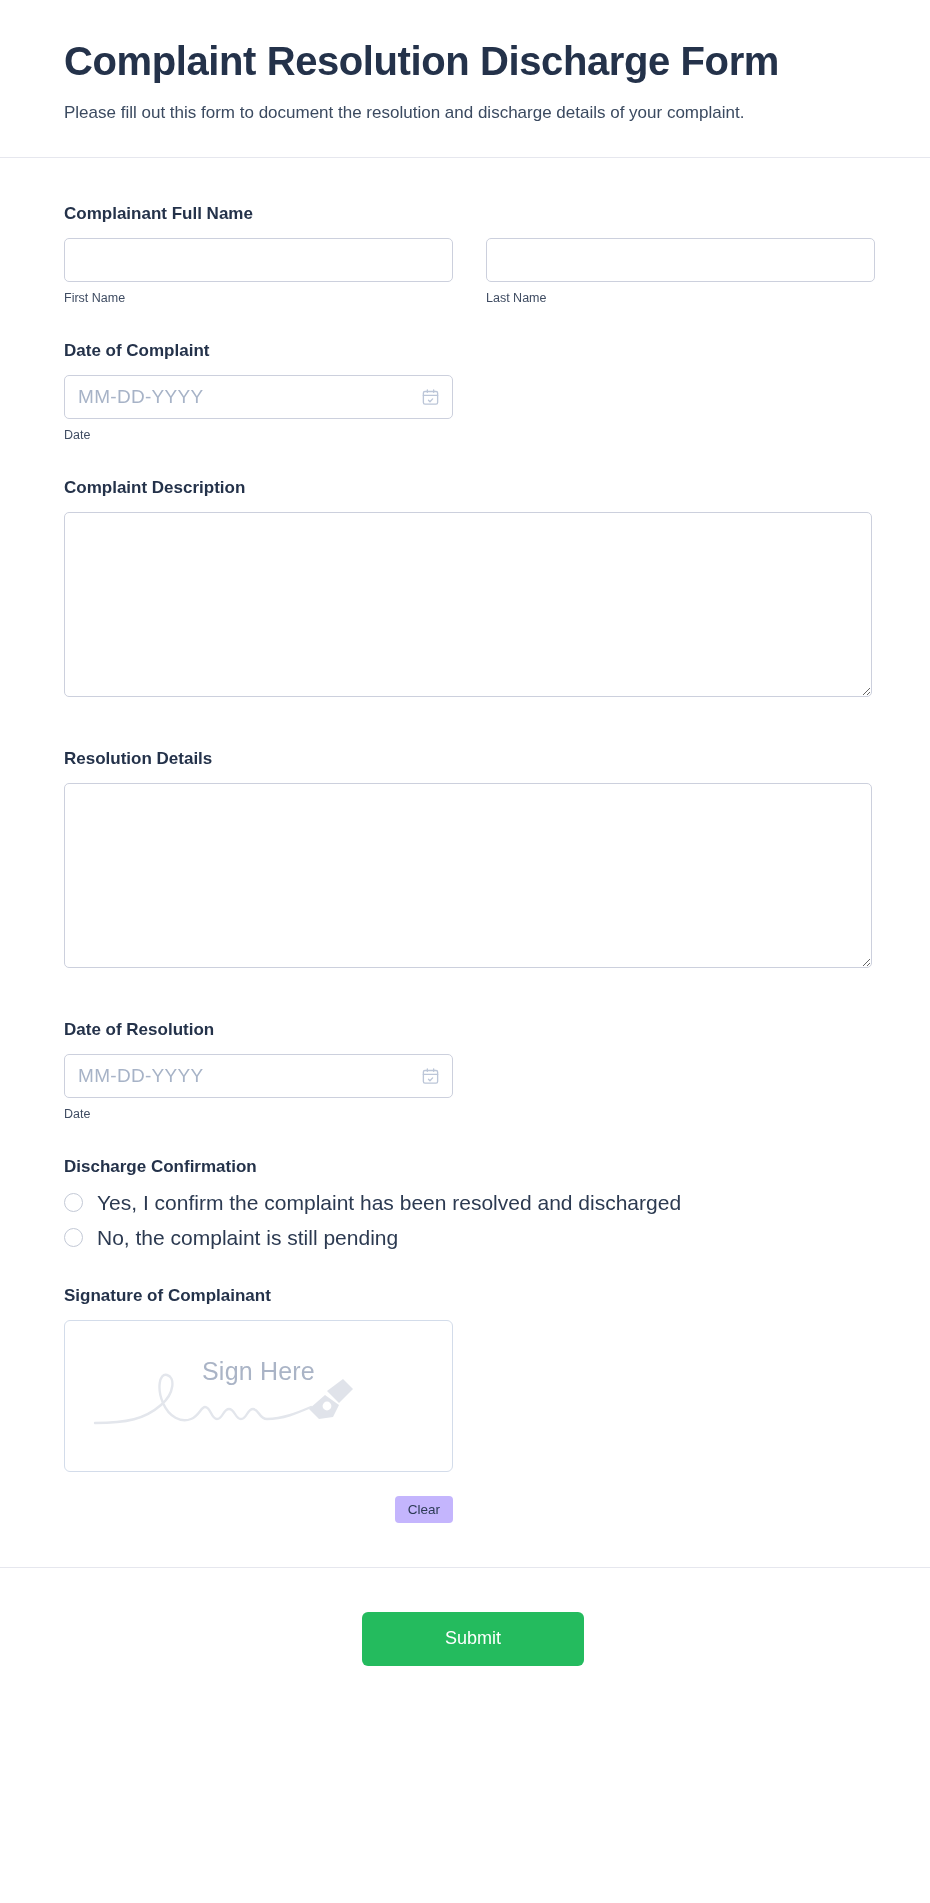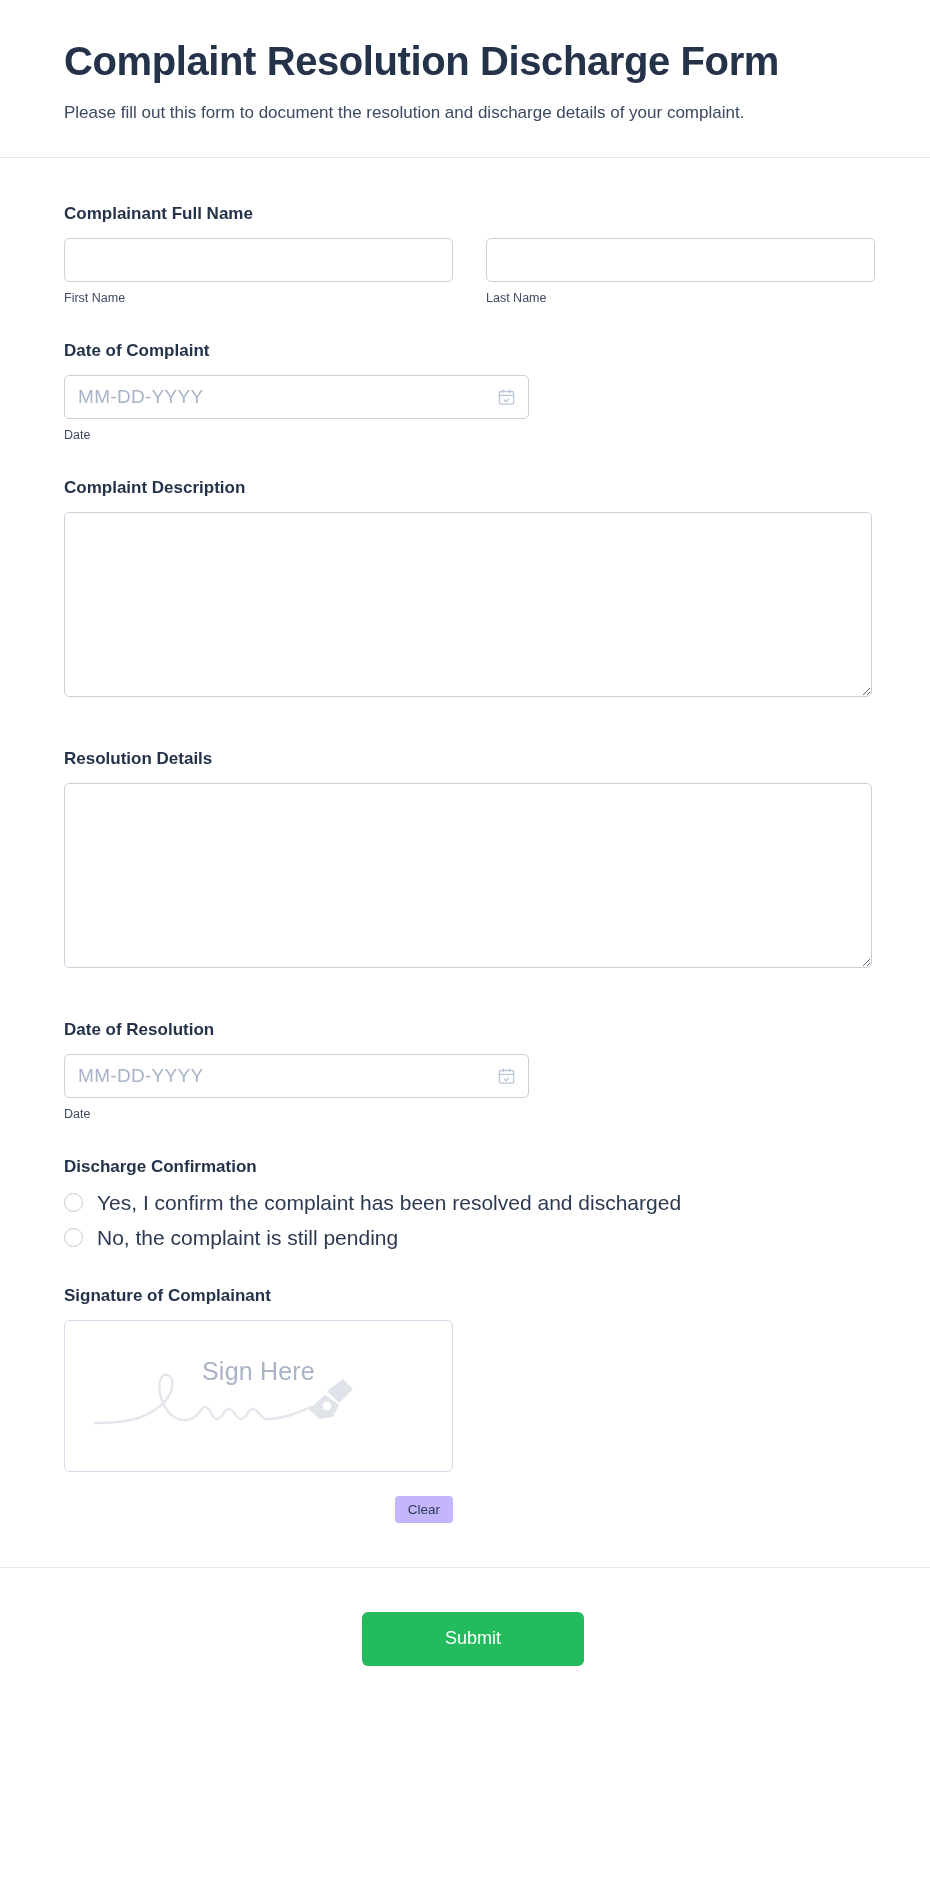--- a/index.html
+++ b/index.html
@@ -88,21 +88,21 @@
 
   .name-row {
     display: flex;
     gap: 33px;
   }
   .name-col { width: 389px; }
 
   
   .date-wrap {
     position: relative;
-    width: 465px;
+    width: 389px;
   }
   .date-input {
     width: 100%;
     height: 44px;
     border: 1px solid #ccd0dd;
     border-radius: 5px;
     background: #ffffff;
     padding: 0 44px 0 13px;
     font-size: 19px;
     font-family: "Liberation Sans", sans-serif;

